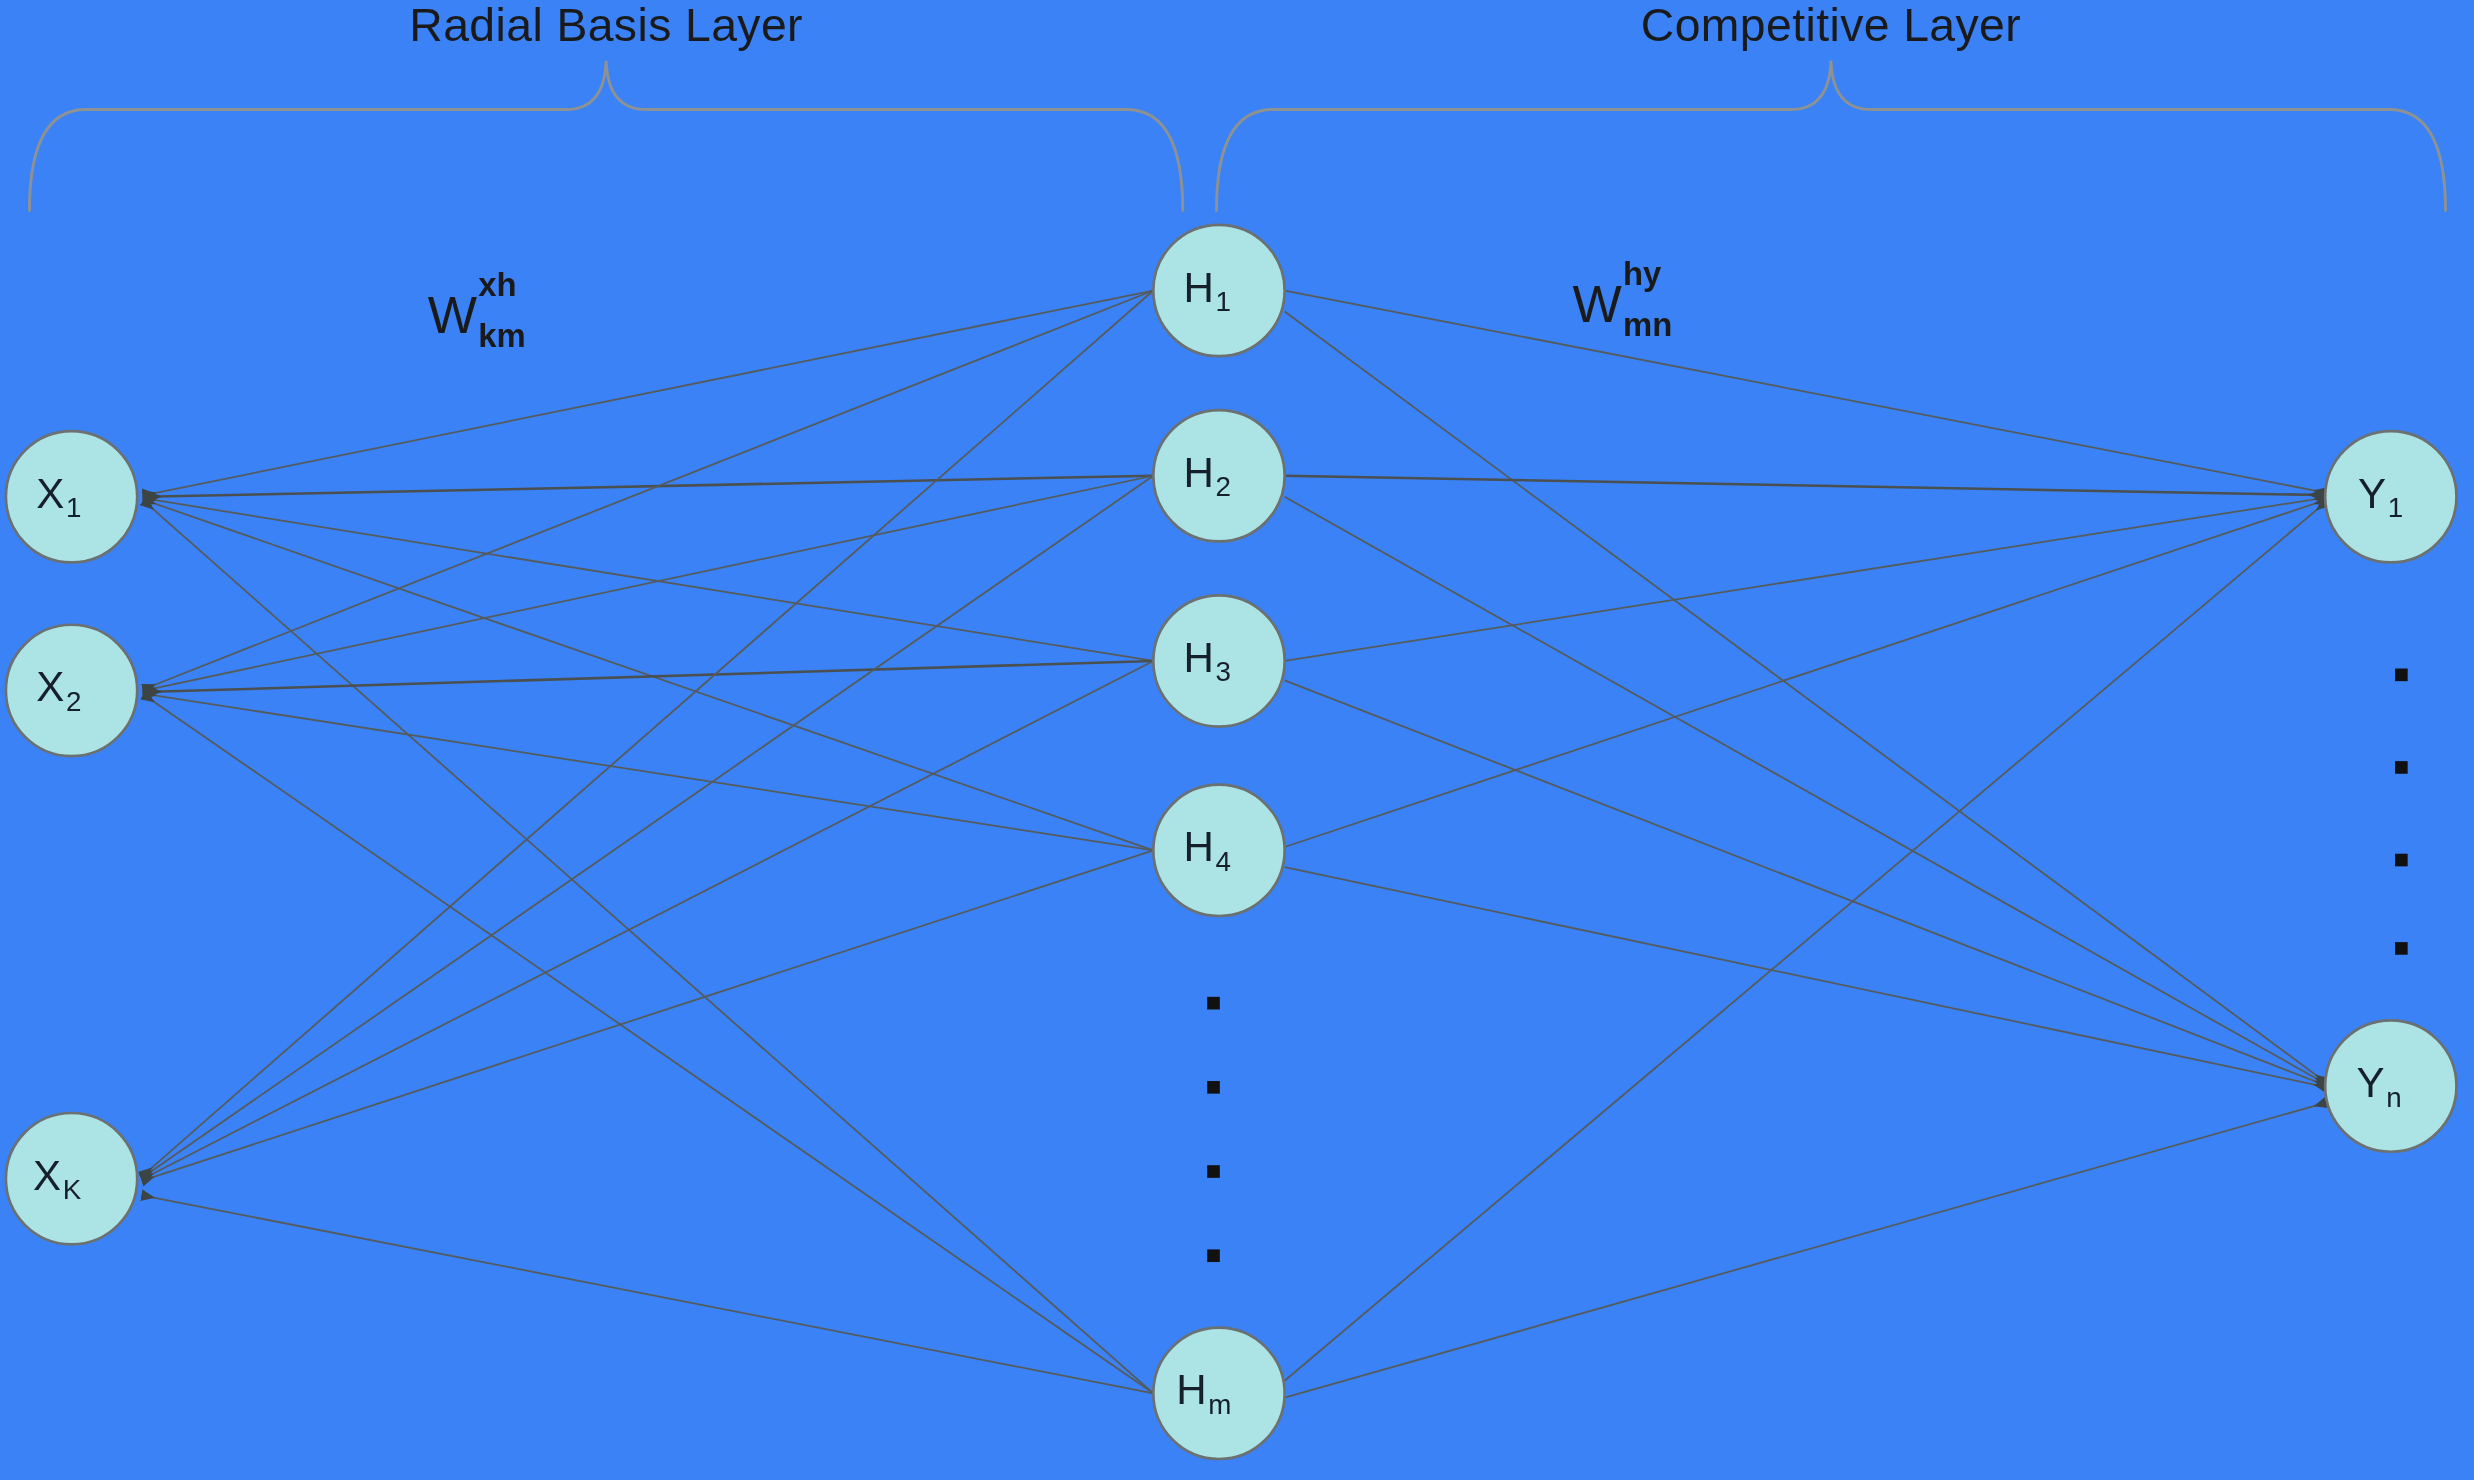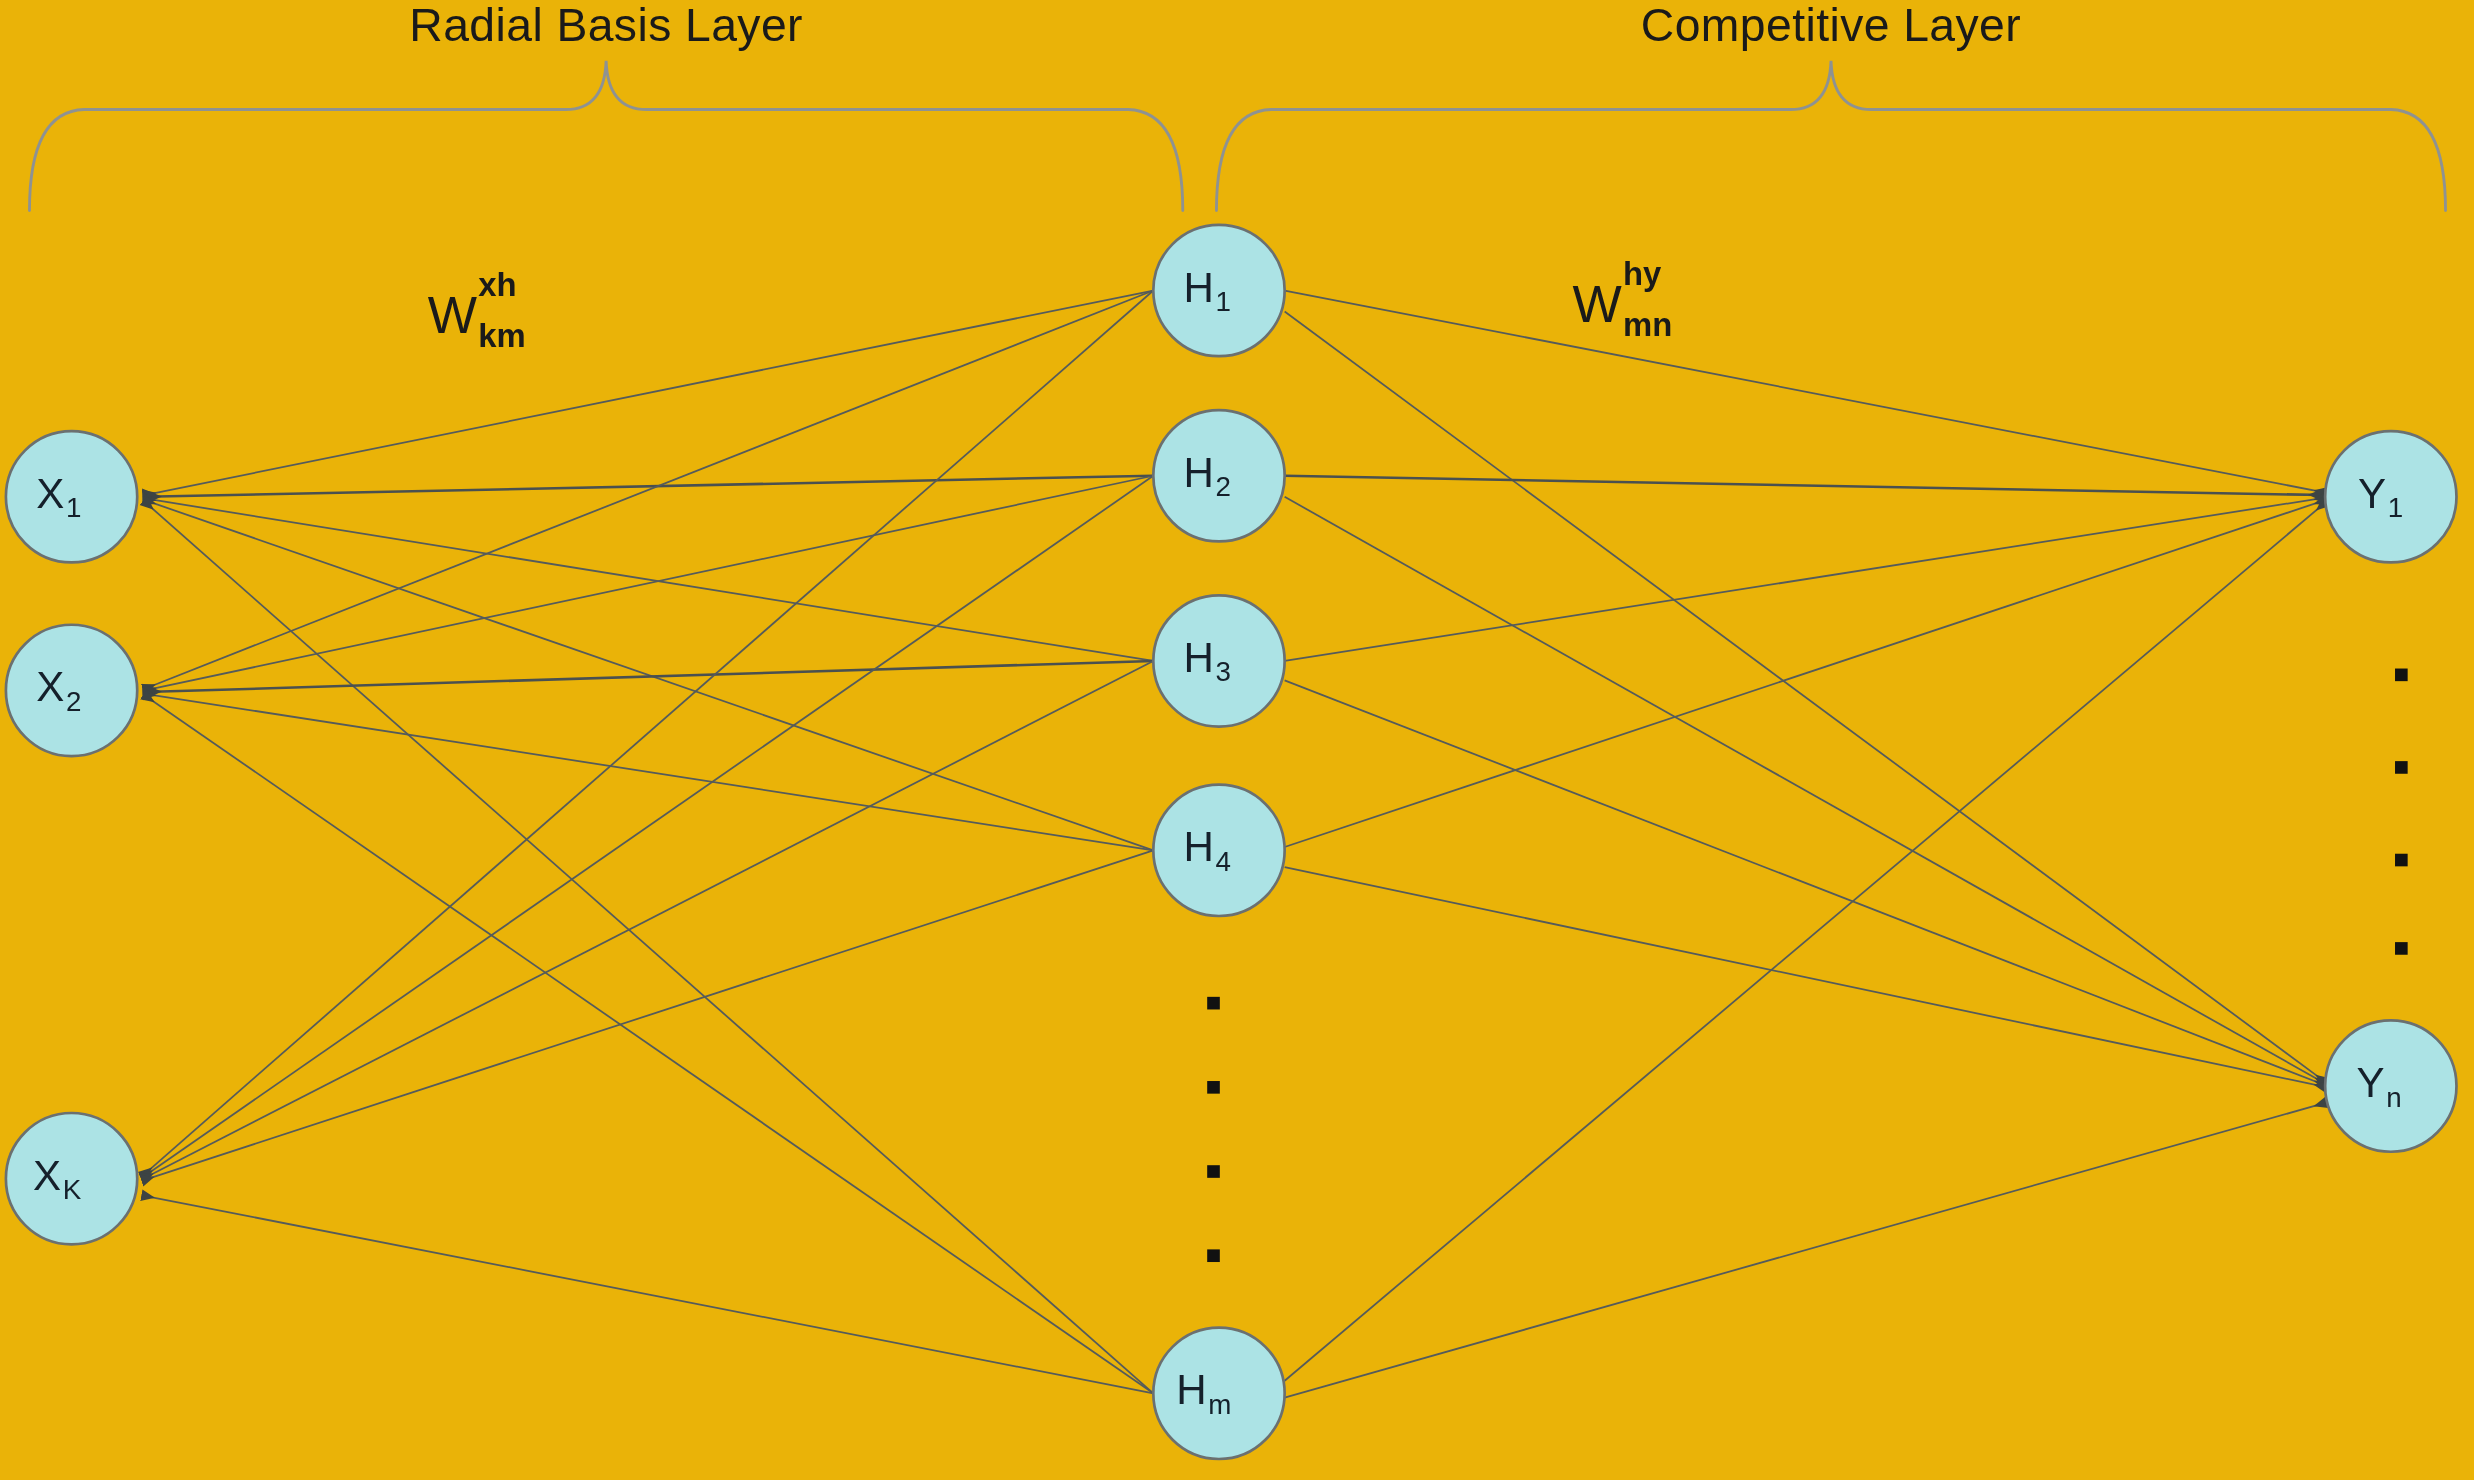--- a/index.html
+++ b/index.html
@@ -10,21 +10,21 @@
   body {
     width: 2475px;
     height: 1481px;
     font-family: "Liberation Sans", sans-serif;
     overflow: hidden;
   }
   #diagram-root {
     position: relative;
     width: 2475px;
     height: 1481px;
-    background: #eab308;
+    background: #3b82f6;
   }
   svg#net-svg {
     position: absolute;
     top: 0;
     left: 0;
     width: 2475px;
     height: 1481px;
     display: block;
   }
   .layer-title {

